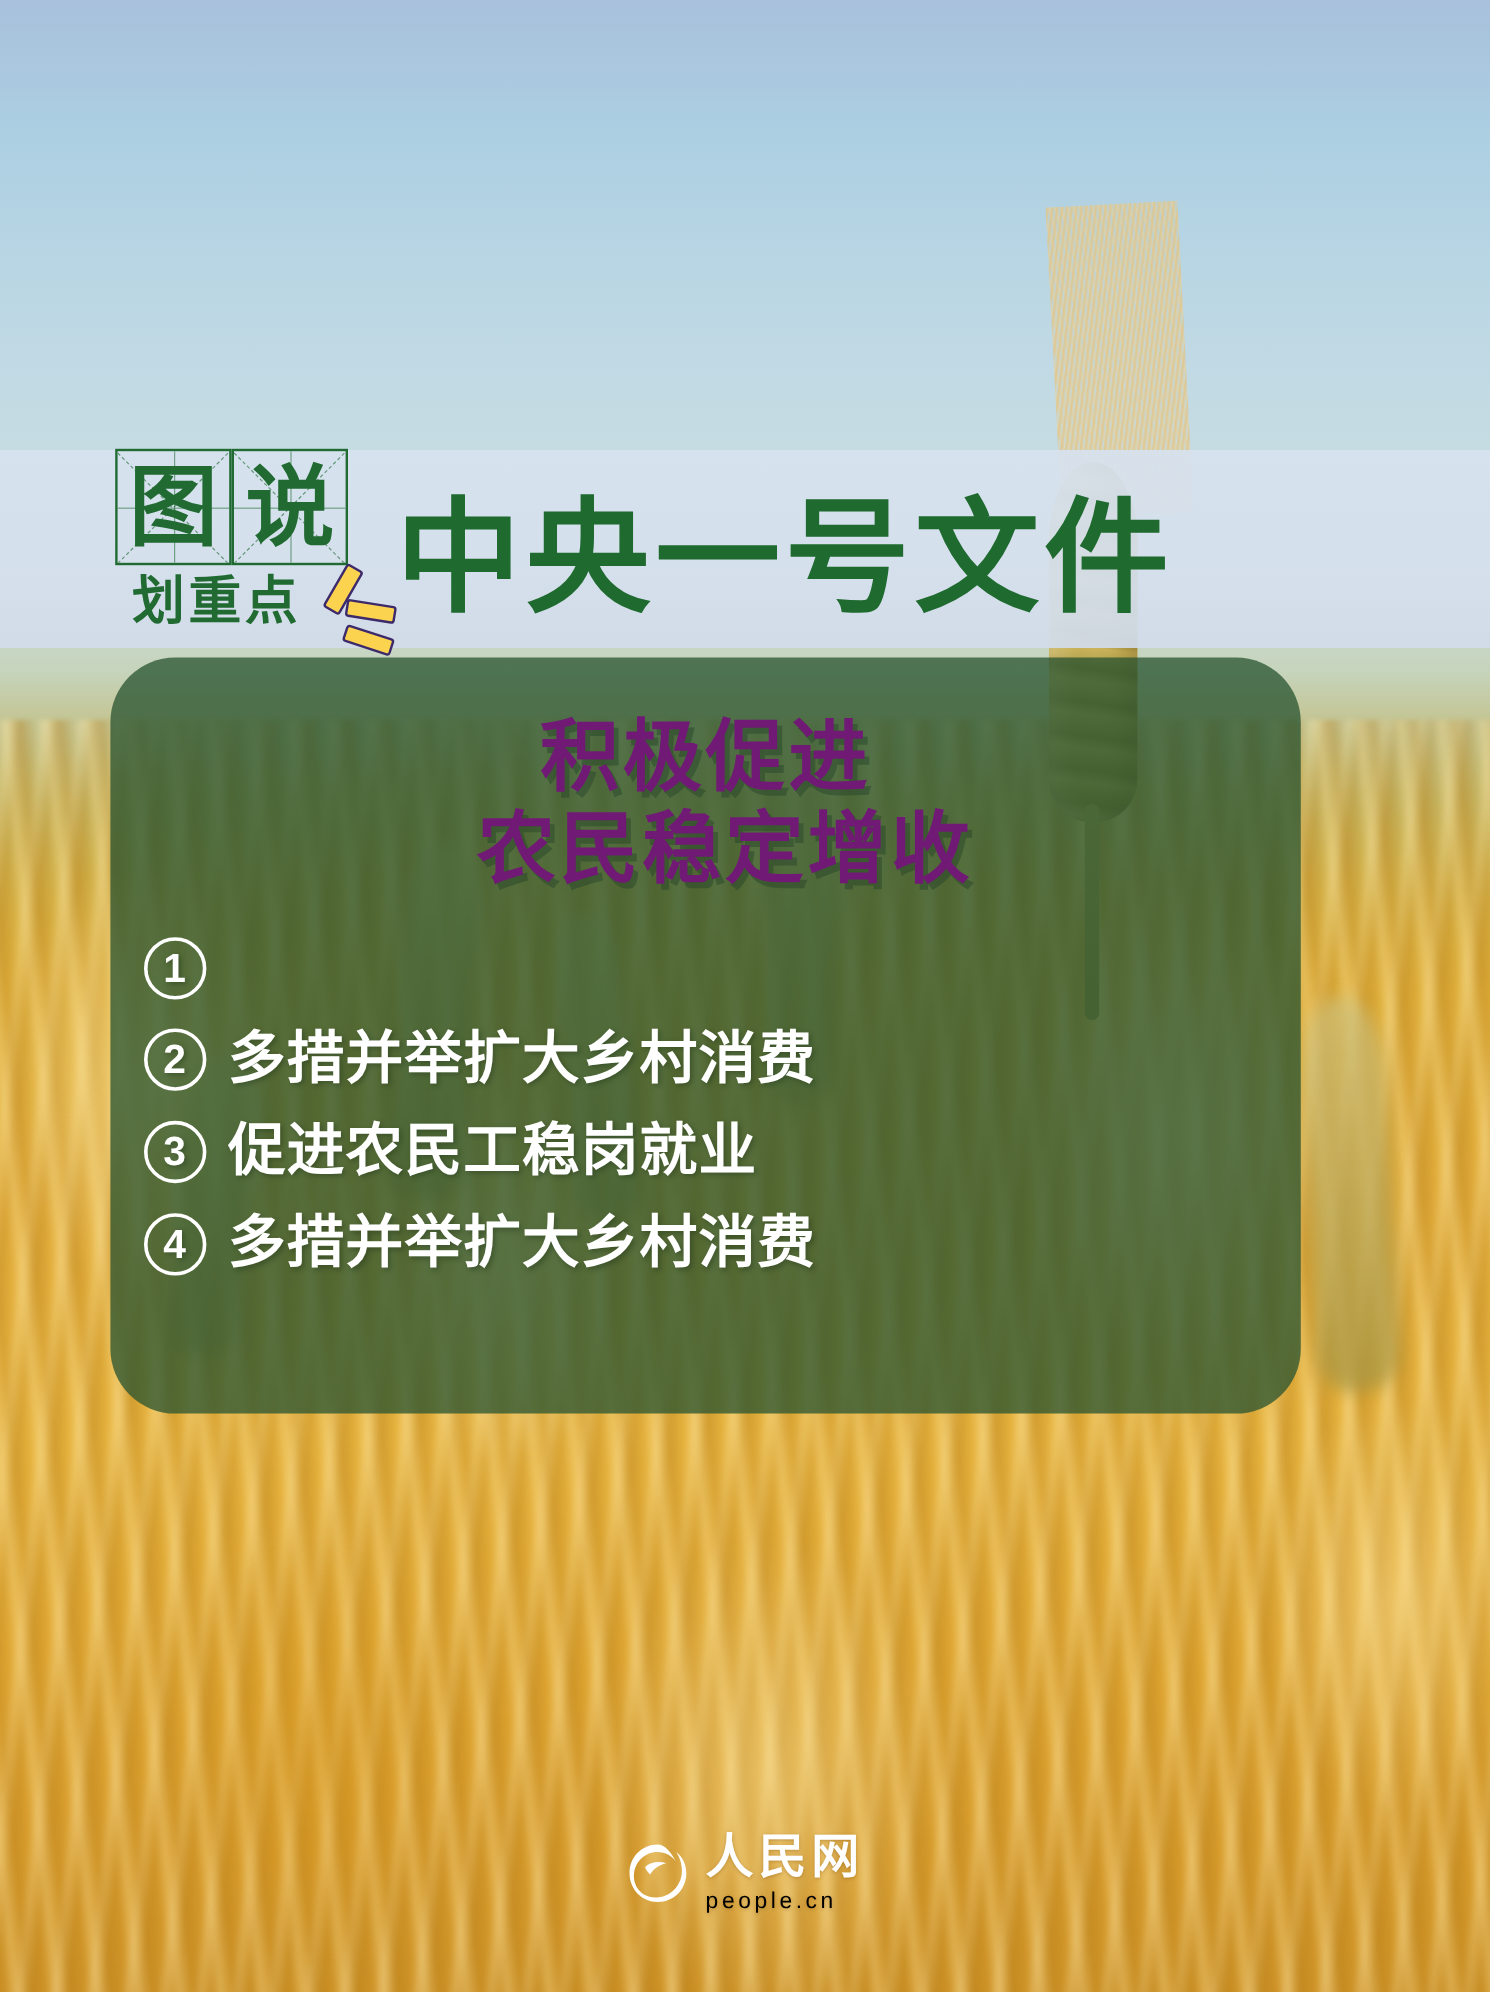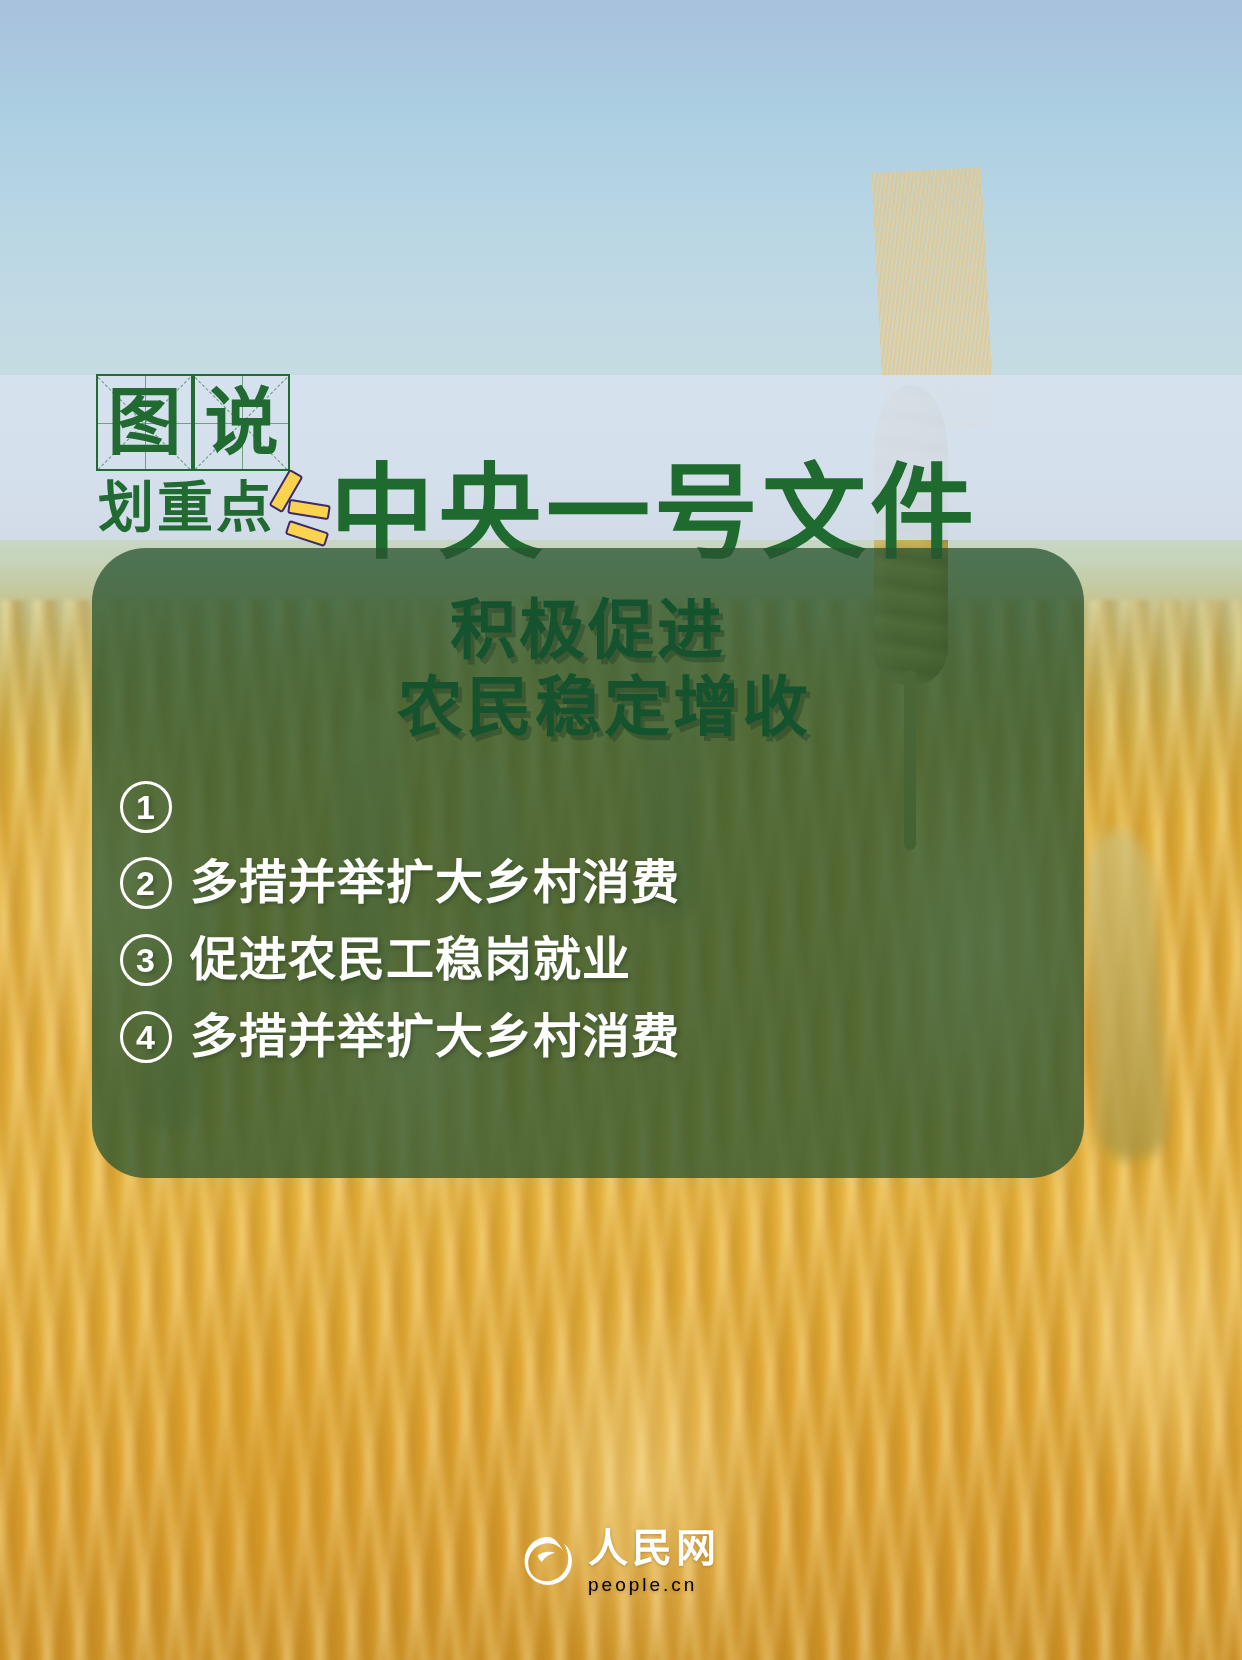--- a/index.html
+++ b/index.html
@@ -215,23 +215,23 @@
     justify-content: center;
     font-size: 74px;
     font-weight: 900;
     color: #216b32;
     line-height: 1;
     letter-spacing: 0;
   }
 
   .logo-sub {
     position: absolute;
-    left: 98px;
+    left: 110px;
     top: 128px;
-    font-size: 56px;
+    font-size: 44px;
     font-weight: 900;
     color: #216b32;
     letter-spacing: 3px;
     line-height: 1;
   }
 
   
   .slashes { position: absolute; left: 272px; top: 118px; width: 70px; height: 72px; }
   .slash {
     position: absolute;
@@ -256,21 +256,20 @@
   .mast-title {
     position: absolute;
     left: 330px;
     top: 62px;
     font-size: 104px;
     font-weight: 900;
     color: #1f6a2f;
     letter-spacing: 4px;
     line-height: 1;
     white-space: nowrap;
-    margin-top: 47px;
   }
 
   
   .card {
     position: absolute;
     left: 92px;
     top: 548px;
     width: 992px;
     height: 630px;
     border-radius: 54px;
@@ -279,21 +278,21 @@
   }
   .card-inner {
     position: absolute;
     inset: 0;
     padding: 0;
   }
 
   .card-heading {
     margin: 44px 0 0 0;
     text-align: center;
-    color: #14532d;
+    color: #701a75;
     font-size: 66px;
     font-weight: 900;
     line-height: 1.16;
     letter-spacing: 3px;
     text-shadow: 4px 5px 0 rgba(35,66,40,.45);
   }
   .card-heading .l2 { display: block; margin-left: 32px; }
 
   .bullets {
     margin: 36px 0 0 0;

